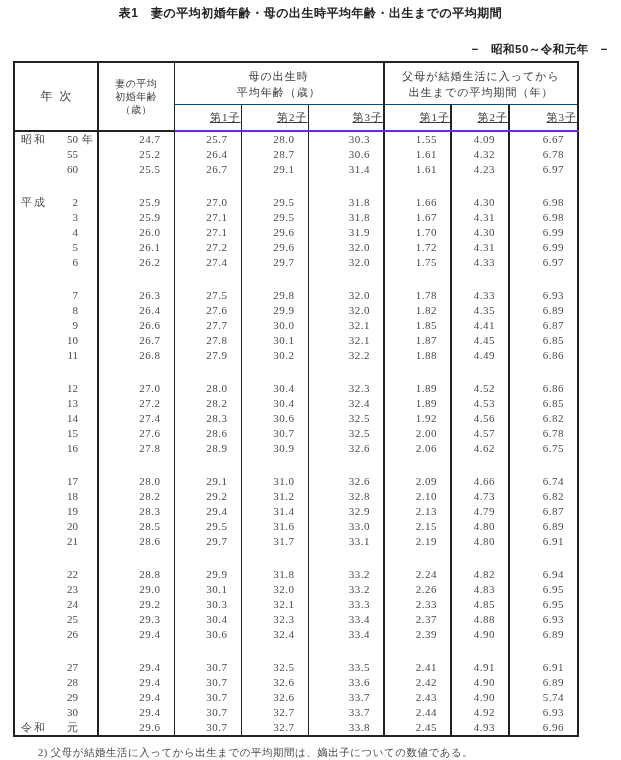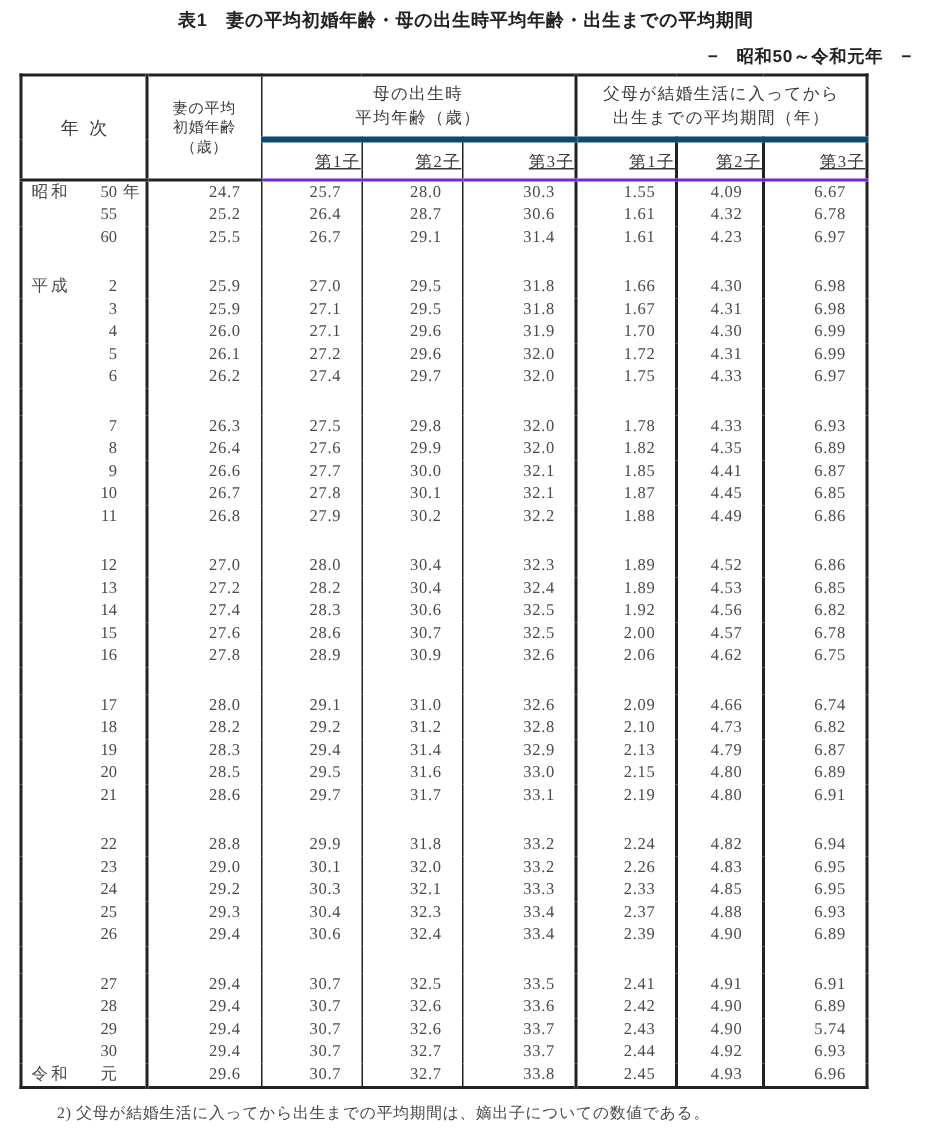--- a/index.html
+++ b/index.html
@@ -1,28 +1,28 @@
 <!DOCTYPE html>
 <html><head>
 <meta charset="utf-8">
 <style>
   html,body{margin:0;padding:0;background:#ffffff;}
   .page{position:relative;width:621px;height:760px;background:#ffffff;overflow:hidden;
         font-family:"Liberation Serif","DejaVu Serif",serif;border-radius:30px;}
   .title{padding-top:5px;text-align:center;font-family:"Liberation Sans","DejaVu Sans",sans-serif;
          font-weight:600;font-size:12px;color:#222;letter-spacing:0.5px;}
-  .subtitle{margin-top:8px;margin-bottom:4px;text-align:right;padding-right:13px;
+  .subtitle{margin-top:20px;margin-bottom:4px;text-align:right;padding-right:13px;
             font-family:"Liberation Sans","DejaVu Sans",sans-serif;font-weight:600;
             font-size:11.5px;color:#222;letter-spacing:0.5px;}
   table.main{margin-left:13px;width:564px;border-collapse:collapse;table-layout:fixed;
              border:2px solid #222;}
   th,td{margin:0;padding:0;overflow:hidden;}
   thead th{font-weight:normal;color:#3a3a3a;vertical-align:middle;}
   .th-top{height:40px;font-size:11px;line-height:16px;letter-spacing:1px;text-align:center;
-          border-bottom:4px solid #0c4a6e;}
+          border-bottom:1px solid #0c4a6e;}
   .th-span2{height:67px;}
   .th-sub{height:24px;font-size:11px;letter-spacing:1px;text-align:right;border-bottom:2px solid #6d28d9;text-decoration:underline;}
   .th-year{font-size:12px;letter-spacing:7px;text-indent:7px;text-align:center;border-bottom:2px solid #222;margin-top:44px;}
   .th-wife{font-size:10px;line-height:13px;text-align:center;letter-spacing:0.5px;border-bottom:2px solid #222;}
   
   tbody tr > *:nth-child(2){border-left:2px solid #222;}
   tbody tr > *:nth-child(3),
   tbody tr > *:nth-child(4),
   tbody tr > *:nth-child(5){border-left:1px solid #222;}
   tbody tr > *:nth-child(6),

